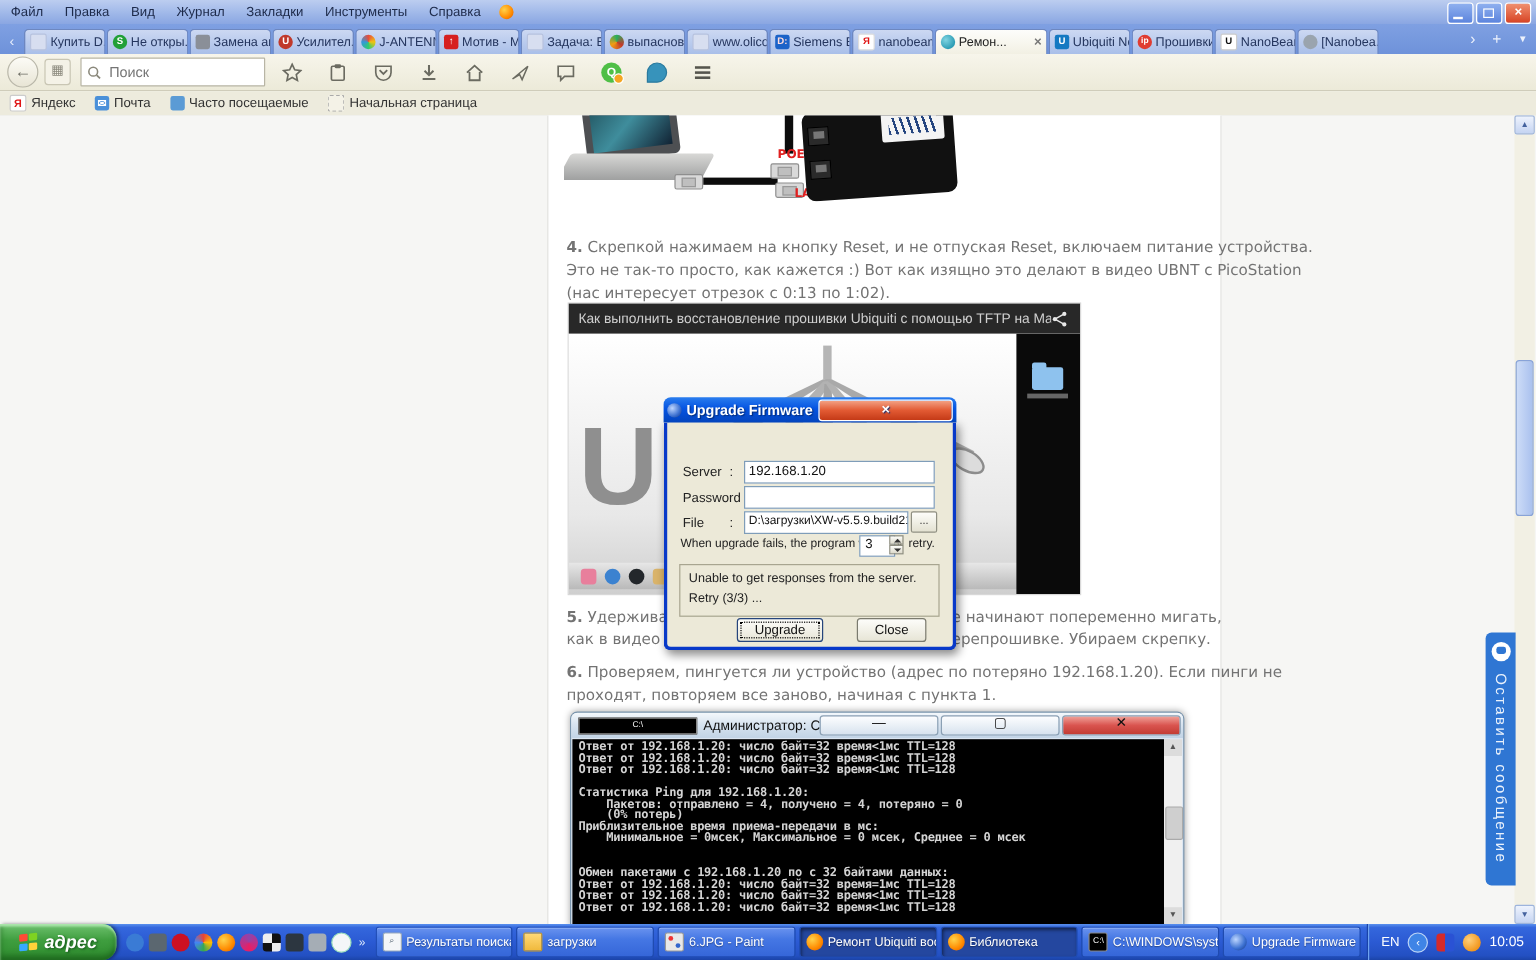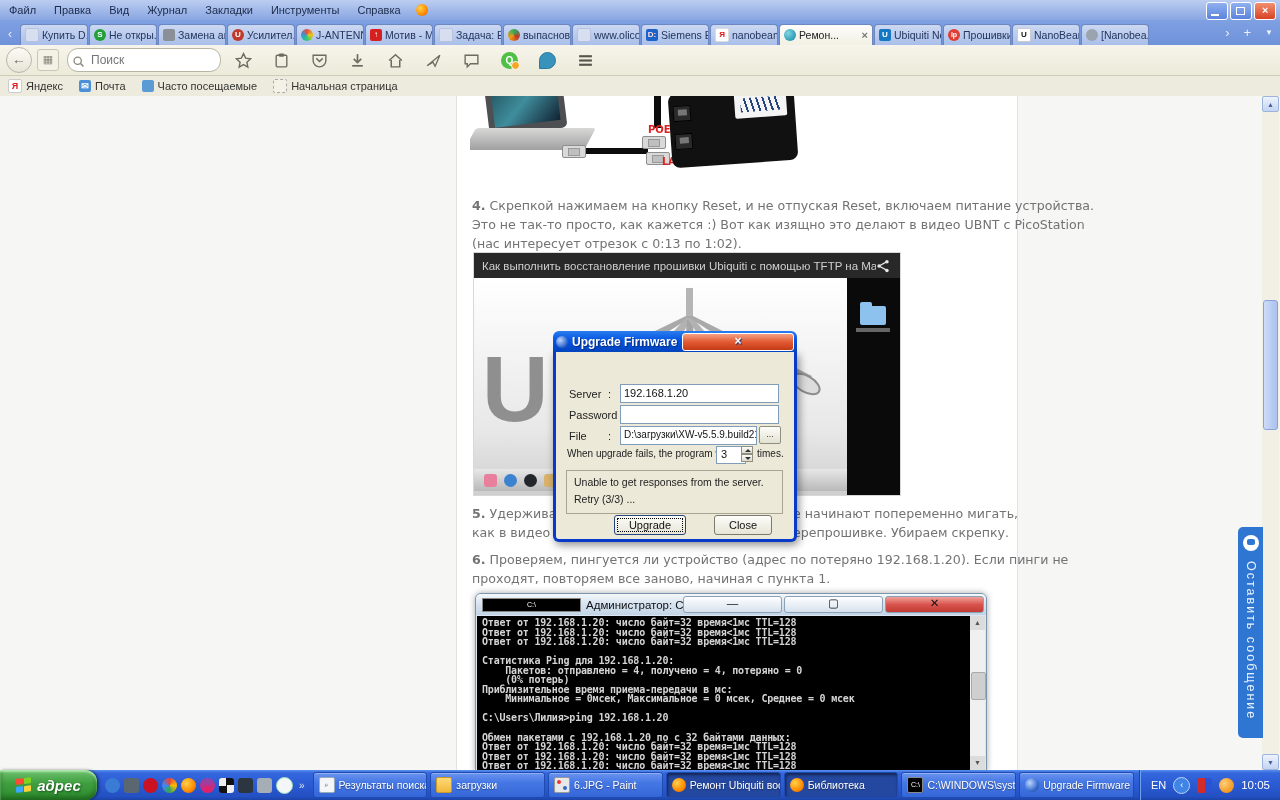--- a/index.html
+++ b/index.html
@@ -60,21 +60,21 @@
   #identbox{width:20px;height:20px;border:1px solid #c9c6b4;border-radius:3px;margin-left:5px;
     background:#f4f2e7;color:#8a887c;text-align:center;line-height:18px;font-size:11px;}
   #urlbox{margin-left:6px;width:648px;height:22px;background:#fff;border:1px solid #b8b5a5;
     border-radius:3px;display:flex;align-items:center;}
   #urlbox .globe{width:12px;height:12px;border:1.5px solid #9a9a90;border-radius:50%;margin:0 6px;position:relative;}
   #urlbox .globe:before{content:"";position:absolute;left:4px;top:-1px;width:2px;height:12px;background:#9a9a90;}
   #urlbox .globe:after{content:"";position:absolute;left:-1px;top:4px;width:12px;height:2px;background:#9a9a90;}
   #urltext{font-size:12px;color:#3c3c3c;flex:1;white-space:nowrap;overflow:hidden;}
   .urlicon{color:#8a887b;font-size:11px;padding:0 5px;}
   #searchbox{margin-left:8px;width:152px;height:22px;background:#fff;border:1px solid #b8b5a5;
-    border-radius:11px;display:flex;align-items:center;}
+    border-radius:1px;display:flex;align-items:center;}
   #searchbox input{border:none;outline:none;font-size:12px;color:#444;width:110px;
     font-family:"Liberation Sans",sans-serif;background:transparent;}
   .navicons{display:flex;align-items:center;margin-left:14px;gap:21px;}
   .nico{width:17px;height:17px;display:inline-block;}
   .nico svg{width:17px;height:17px;}
   .qbadge{width:17px;height:17px;border-radius:50%;background:#4fbf46;color:#fff;
     font-size:10px;font-weight:bold;text-align:center;line-height:17px;position:relative;}
   .qbadge i{position:absolute;right:-2px;bottom:-1px;width:7px;height:7px;border-radius:50%;
     background:#f5a623;border:1px solid #fff;}
   .dropico{width:15px;height:15px;border-radius:50% 50% 50% 0;background:#3793bb;
@@ -544,21 +544,20 @@
         <div class="cline">Ответ от 192.168.1.20: число байт=32 время&lt;1мс TTL=128</div>
         <div class="cline">Ответ от 192.168.1.20: число байт=32 время&lt;1мс TTL=128</div>
         <div class="cline">Ответ от 192.168.1.20: число байт=32 время&lt;1мс TTL=128</div>
         <div class="cline"></div>
         <div class="cline">Статистика Ping для 192.168.1.20:</div>
         <div class="cline">    Пакетов: отправлено = 4, получено = 4, потеряно = 0</div>
         <div class="cline">    (0% потерь)</div>
         <div class="cline">Приблизительное время приема-передачи в мс:</div>
         <div class="cline">    Минимальное = 0мсек, Максимальное = 0 мсек, Среднее = 0 мсек</div>
         <div class="cline"></div>
-        <div class="cline">C:\Users\Лилия&gt;ping 192.168.1.20</div>
         <div class="cline"></div>
         <div class="cline">Обмен пакетами с 192.168.1.20 по с 32 байтами данных:</div>
         <div class="cline">Ответ от 192.168.1.20: число байт=32 время=1мс TTL=128</div>
         <div class="cline">Ответ от 192.168.1.20: число байт=32 время&lt;1мс TTL=128</div>
         <div class="cline">Ответ от 192.168.1.20: число байт=32 время&lt;1мс TTL=128</div>
 
       </div>
       <div id="cscroll">
         <div class="up">▲</div>
         <div class="thumb"></div>
@@ -592,21 +591,21 @@
     <span class="dlab" style="left:13px;top:78px;">File</span>
     <span class="dlab" style="left:52px;top:78px;">:</span>
     <div class="dfield" style="left:64px;top:74px;width:132px;font-size:10px;">D:\загрузки\XW-v5.5.9.build2173</div>
     <div id="dbrowse" style="left:203px;top:74px;">...</div>
     <span class="dlab" style="left:11px;top:96px;font-size:10px;">When upgrade fails, the program will retry</span>
     <div id="dspin">3</div>
     <div id="dspinb">
         <i class="u"></i>
         <i class="d"></i>
       </div>
-    <span class="dlab" style="left:201px;top:96px;font-size:10px;">times.</span>
+    <span class="dlab" style="left:201px;top:96px;font-size:10px;">retry.</span>
     <div id="dstatus">
       <div>Unable to get responses from the server.</div>
       <div>Retry (3/3) ...</div>
     </div>
     <div class="dbtn" id="dupgrade">Upgrade</div>
     <div class="dbtn" id="dclose2">Close</div>
   </div>
 
   <div id="taskbar" class="abs">
     <div id="startbtn">

